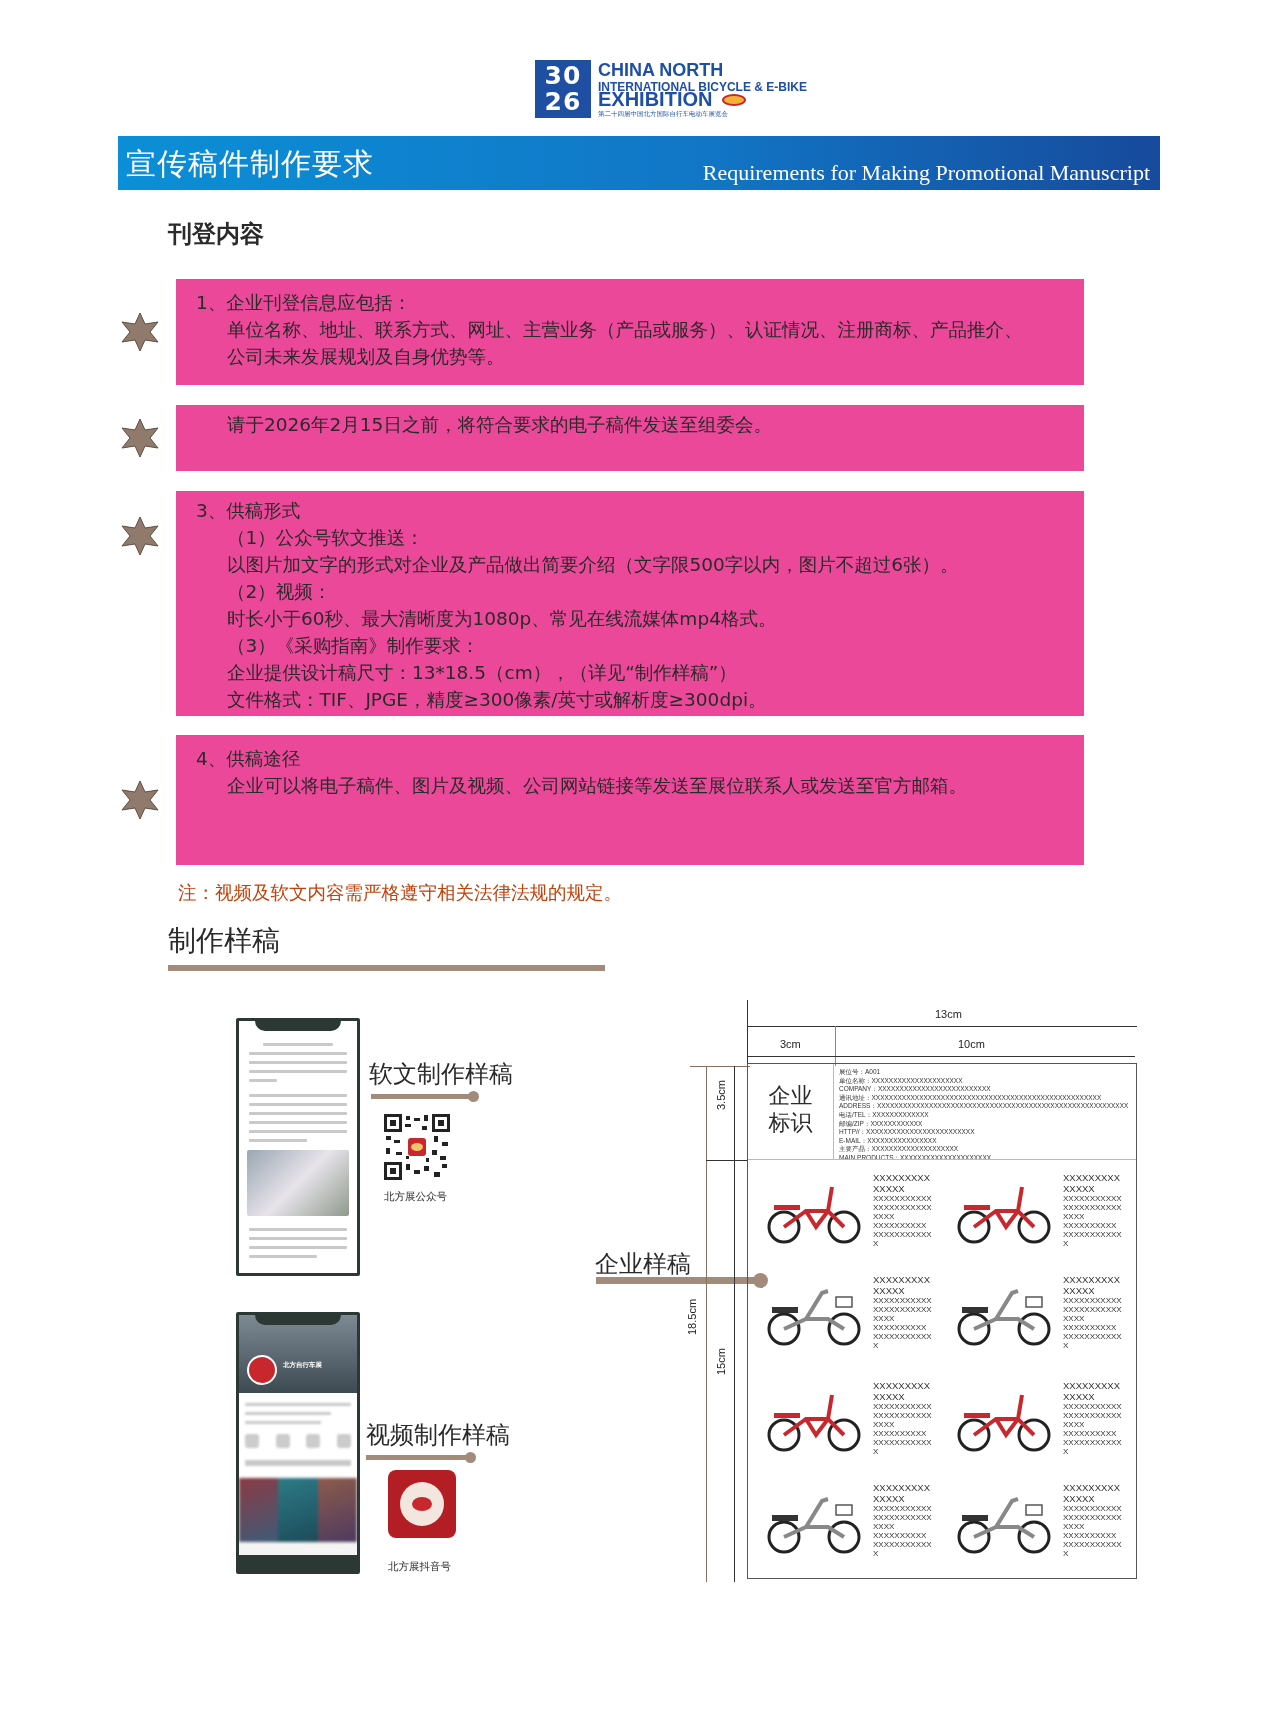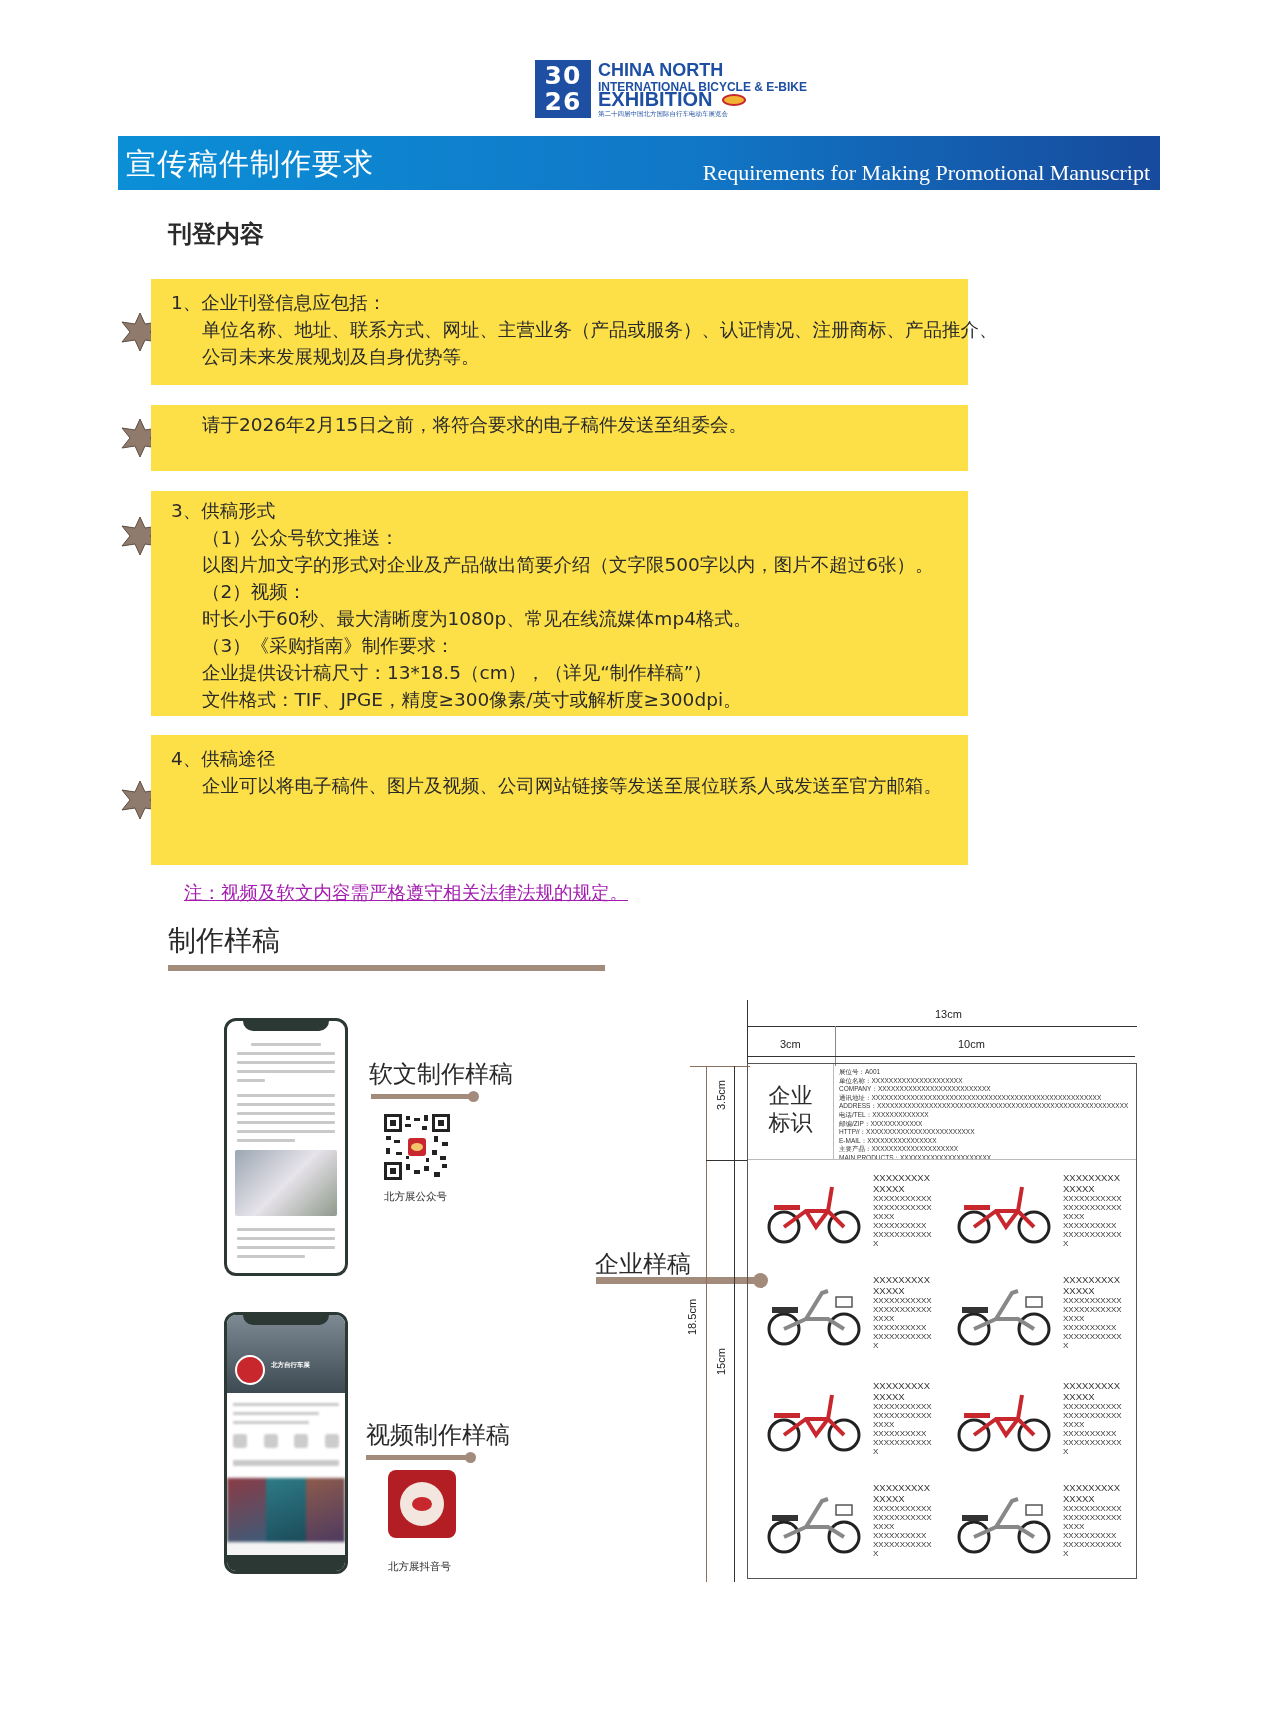--- a/index.html
+++ b/index.html
@@ -17,32 +17,32 @@
   .logo .t4 { position: absolute; left: 63px; top: 50px; font-size: 6.5px; color: #1e4fa3; white-space: nowrap; }
 
   
   .banner { position: absolute; left: 118px; top: 136px; width: 1042px; height: 54px;
     background: linear-gradient(90deg, #0b8fd6 0%, #1177c7 55%, #174a9c 100%); }
   .banner .cn { position: absolute; left: 8px; top: 8px; color: #fff; font-size: 30px; letter-spacing: 1px; }
   .banner .en { position: absolute; right: 10px; top: 24px; color: #fff; font-size: 22px; font-family: Liberation Serif, serif; }
 
   .h-section { position: absolute; left: 168px; top: 218px; font-size: 24px; font-weight: bold; color: #2a2a2a; }
 
-  .card { position: absolute; left: 151px; width: 817px; background: #fde047; padding: 12px 20px; font-size: 18.5px; line-height: 27px; color: #2a2a2a; }
+  .card { position: absolute; left: 176px; width: 908px; background: #ec4899; padding: 12px 20px; font-size: 18.5px; line-height: 27px; color: #2a2a2a; }
   .card .line { white-space: nowrap; }
   .card .ind { padding-left: 31px; }
   .star { position: absolute; left: 118px; width: 44px; height: 42px; }
 
-  .note { position: absolute; left: 184px; top: 880px; font-size: 18.5px; color: #a21caf; text-decoration: underline; }
+  .note { position: absolute; left: 178px; top: 880px; font-size: 18.5px; color: #c2410c; }
 
   .h-sample { position: absolute; left: 168px; top: 922px; font-size: 28px; color: #2a2a2a; }
   .h-sample-bar { position: absolute; left: 168px; top: 965px; width: 437px; height: 6px; background: #a38b7c; }
 
   
-  .phone { position: absolute; background: #fff; border: 3px solid #2c3833; border-radius: 12px; overflow: hidden; }
+  .phone { position: absolute; background: #fff; border: 3px solid #2c3833; border-radius: 2px; overflow: hidden; margin-left: 12px; }
   .notch { position: absolute; left: 50%; top: -2px; width: 86px; height: 12px; margin-left: -43px; background: #2c3833; border-radius: 0 0 10px 10px; }
   .txtline { height: 3px; background: #c9c9c9; margin: 6px 10px 0 10px; border-radius: 1px; }
   .label-big { position: absolute; font-size: 24px; color: #2a2a2a; white-space: nowrap; }
   .label-bar { position: absolute; height: 5px; background: #a38b7c; }
   .label-bar::after { content: ""; position: absolute; right: -4px; top: -3px; width: 11px; height: 11px; border-radius: 50%; background: #a38b7c; }
   .caption { position: absolute; font-size: 10.5px; color: #2a2a2a; white-space: nowrap; }
 
   
   .spec { position: absolute; left: 690px; top: 1000px; width: 450px; height: 580px; }
   .dimtxt { position: absolute; font-size: 11px; font-family: "Liberation Sans", sans-serif; color: #222; }

